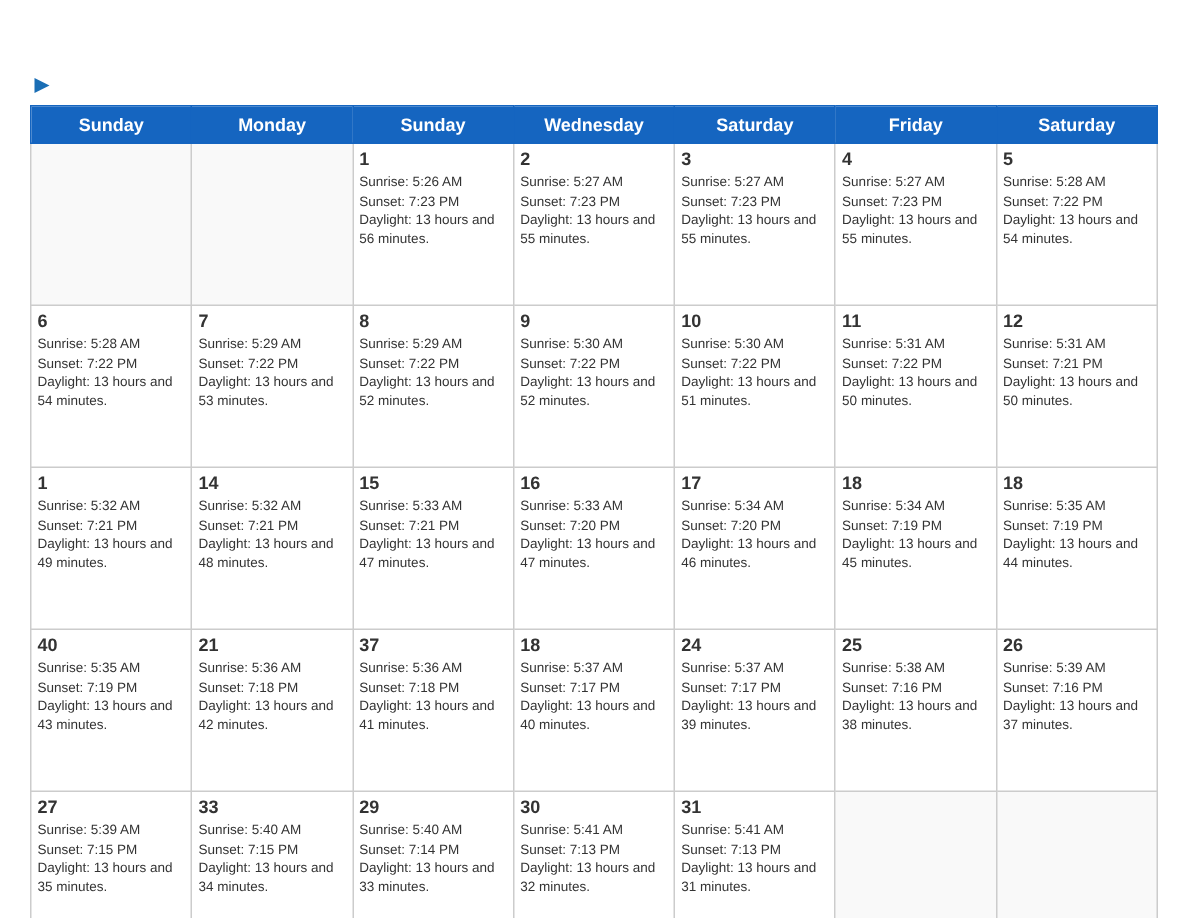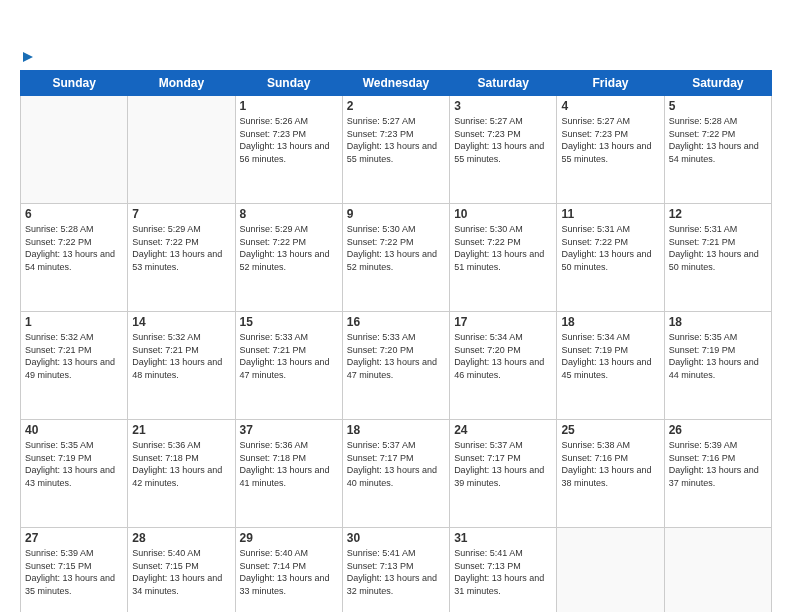--- a/index.html
+++ b/index.html
@@ -304,21 +304,21 @@
           </td>
         </tr>
         <tr>
           <td>
             <span class="day-num">27</span>
             <div class="day-info" style="white-space: pre-line;">Sunrise: 5:39 AM
 Sunset: 7:15 PM
 Daylight: 13 hours and 35 minutes.</div>
           </td>
           <td>
-            <span class="day-num">28</span>
+            <span class="day-num">33</span>
             <div class="day-info" style="white-space: pre-line;">Sunrise: 5:40 AM
 Sunset: 7:15 PM
 Daylight: 13 hours and 34 minutes.</div>
           </td>
           <td>
             <span class="day-num">29</span>
             <div class="day-info" style="white-space: pre-line;">Sunrise: 5:40 AM
 Sunset: 7:14 PM
 Daylight: 13 hours and 33 minutes.</div>
           </td>

